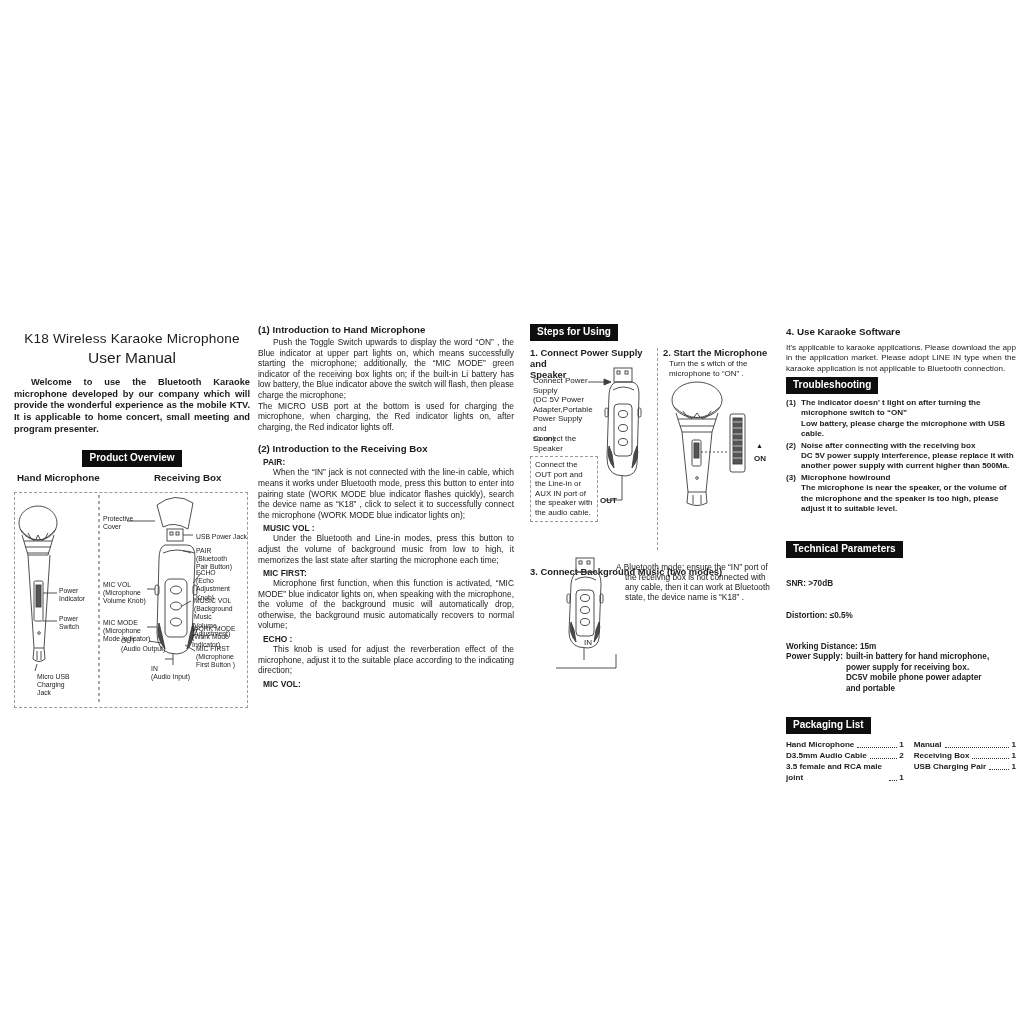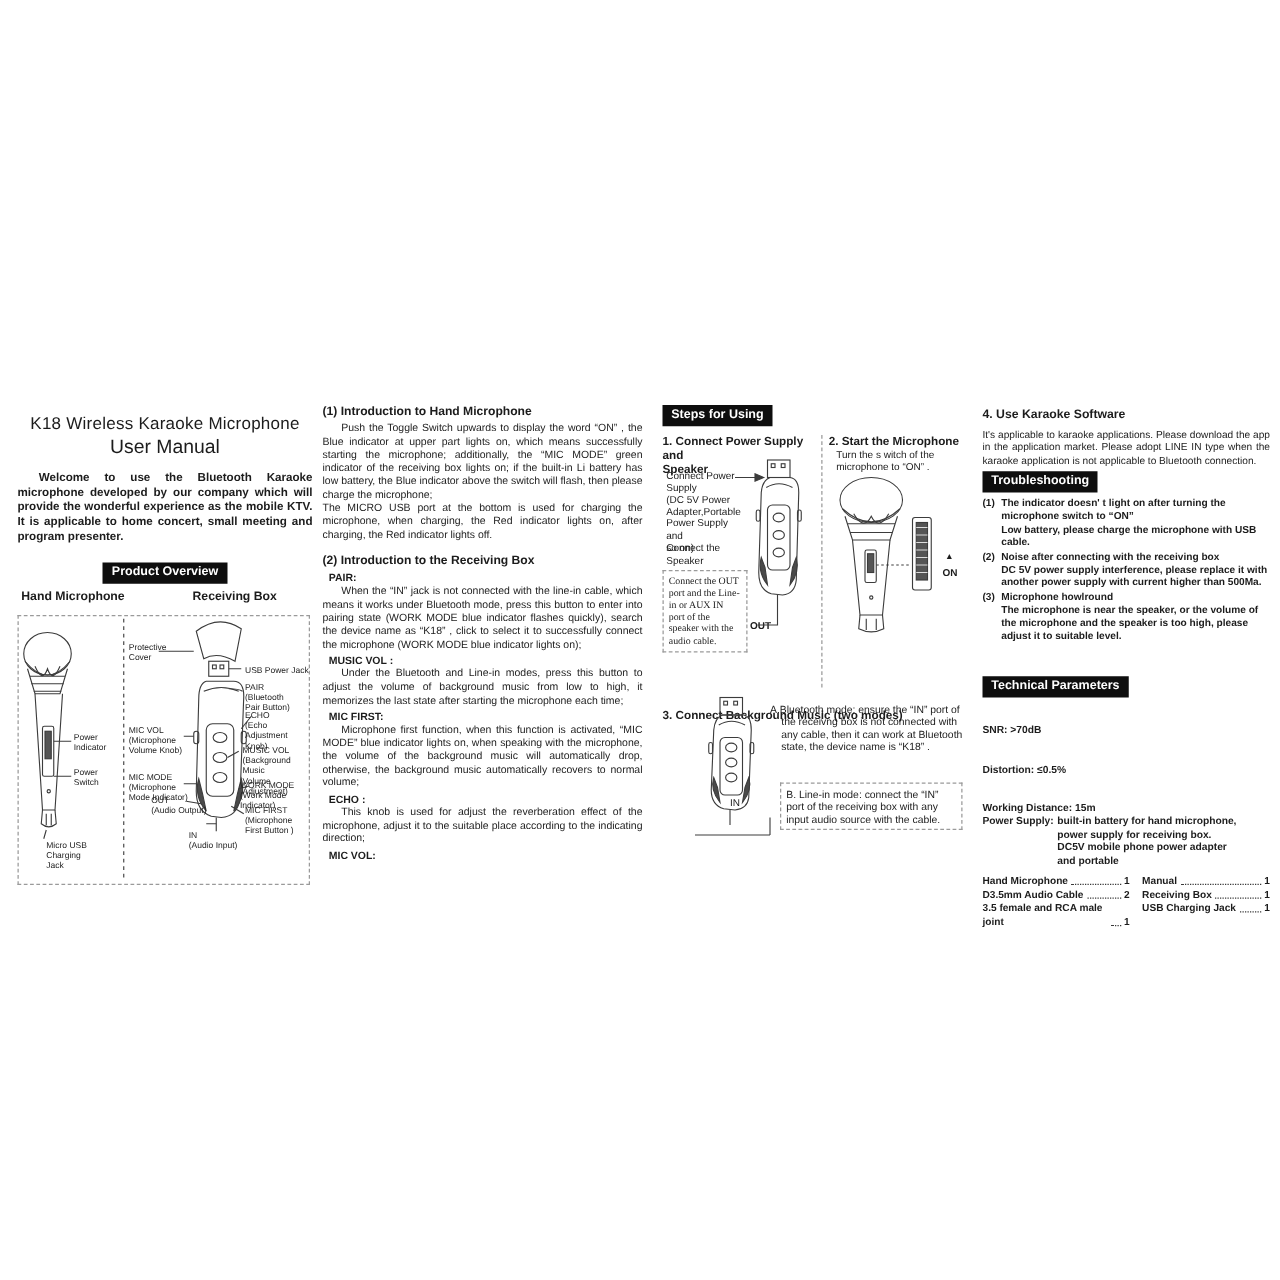--- a/index.html
+++ b/index.html
@@ -177,21 +177,21 @@
     Speaker</div>
 
     <div class="small-lab pre abs" style="left:3px;top:54px;width:62px;">Connect Power
 Supply
 (DC 5V Power
 Adapter,Portable
 Power Supply and
 so on)</div>
     <div class="small-lab pre abs" style="left:3px;top:112px;width:62px;">Connect the
 Speaker</div>
-    <div class="dash-box abs" style="left:0;top:134px;width:58px;font-family:Liberation Serif, serif;">Connect the OUT port and the Line-in or AUX IN port of the speaker with the audio cable.</div>
+    <div class="dash-box abs" style="left:0;top:134px;width:58px;">Connect the OUT port and the Line-in or AUX IN port of the speaker with the audio cable.</div>
     <div class="small-lab abs" style="left:70px;top:174px;font-weight:bold;">OUT</div>
 
     <svg class="abs" style="left:56px;top:44px;" width="72" height="150" viewBox="0 0 72 150">
       <g class="sketch">
         <path d="M2,16 H18"></path>
           <polygon points="18,13 25,16 18,19" fill="#3c3c3c"></polygon>
         <rect x="28" y="2" width="18" height="14"></rect>
         <rect x="31" y="5" width="3" height="3"></rect>
           <rect x="39" y="5" width="3" height="3"></rect>
         <path d="M30,16 Q24,18 23,28 L21,92 Q21,106 31,109 L40,110 Q50,109 51,98 L53,28 Q53,17 46,16 Z"></path>
@@ -252,21 +252,20 @@
         <rect x="48" y="38" width="3" height="9" rx="1.5"></rect>
         <path d="M19,66 Q16,76 24,86 L22,74 Z" fill="#4a4a4a"></path>
         <path d="M47,66 Q50,76 42,86 L44,74 Z" fill="#4a4a4a"></path>
         <path d="M32,92 V104"></path>
         <path d="M4,112 H64 M64,112 V98"></path>
       </g>
     </svg>
     <div class="abs" style="left:54px;top:316px;font-size:8px;font-weight:normal;">IN</div>
 
     <div class="small-lab abs" style="left:86px;top:240px;width:156px;font-size:8.3px;line-height:10px;padding-left:9px;text-indent:-9px;">A.Bluetooth mode: ensure the  “IN” port of the receivng box is not connected with any cable, then it can work at Bluetooth state, the device name is  “K18” .</div>
-    <div class="dash-box abs" style="left:94px;top:304px;width:136px;font-size:8.3px;line-height:10px;">B. Line-in mode: connect the “IN”  port of the receiving box with any input audio source with the cable.</div>
   </div>
 
   <div id="col4" class="abs">
     <div class="k-h">4. Use Karaoke Software</div>
     <div class="k-p">It's applicable to karaoke applications. Please download the app in the application market. Please adopt LINE IN type when the karaoke application is not applicable to Bluetooth connection.</div>
 
     <div style=""><span class="badge">Troubleshooting</span></div>
     <div style="margin-top:4px;">
       <div class="ts-row">
         <span class="ts-num">(1)</span>
@@ -292,20 +291,21 @@
       <div class="tech-line">Working Distance: 15m</div>
       <div class="tech-power">
         <span style="flex:none;">Power Supply:</span>
         <span class="pre" style="margin-left:3px;">built-in battery for hand microphone,
 power supply for receiving box.
 DC5V mobile phone power adapter
 and portable</span>
       </div>
     </div>
 
+    <div style="margin-top:20px;"><span class="badge">Packaging List</span></div>
     <div class="pkg-grid">
       <div class="pkg-col" style="flex:1.15;">
         <div class="pkg-row">
           <span>Hand Microphone</span>
           <span class="pkg-lead"></span>
           <span>1</span>
         </div>
         <div class="pkg-row">
           <span>D3.5mm Audio Cable</span>
           <span class="pkg-lead"></span>
@@ -322,21 +322,21 @@
           <span>Manual</span>
           <span class="pkg-lead"></span>
           <span>1</span>
         </div>
         <div class="pkg-row">
           <span>Receiving Box</span>
           <span class="pkg-lead"></span>
           <span>1</span>
         </div>
         <div class="pkg-row">
-          <span>USB Charging Jack</span>
+          <span>USB Charging Pair</span>
           <span class="pkg-lead"></span>
           <span>1</span>
         </div>
       </div>
     </div>
   </div>
 
 </div>
 
 </body></html>

